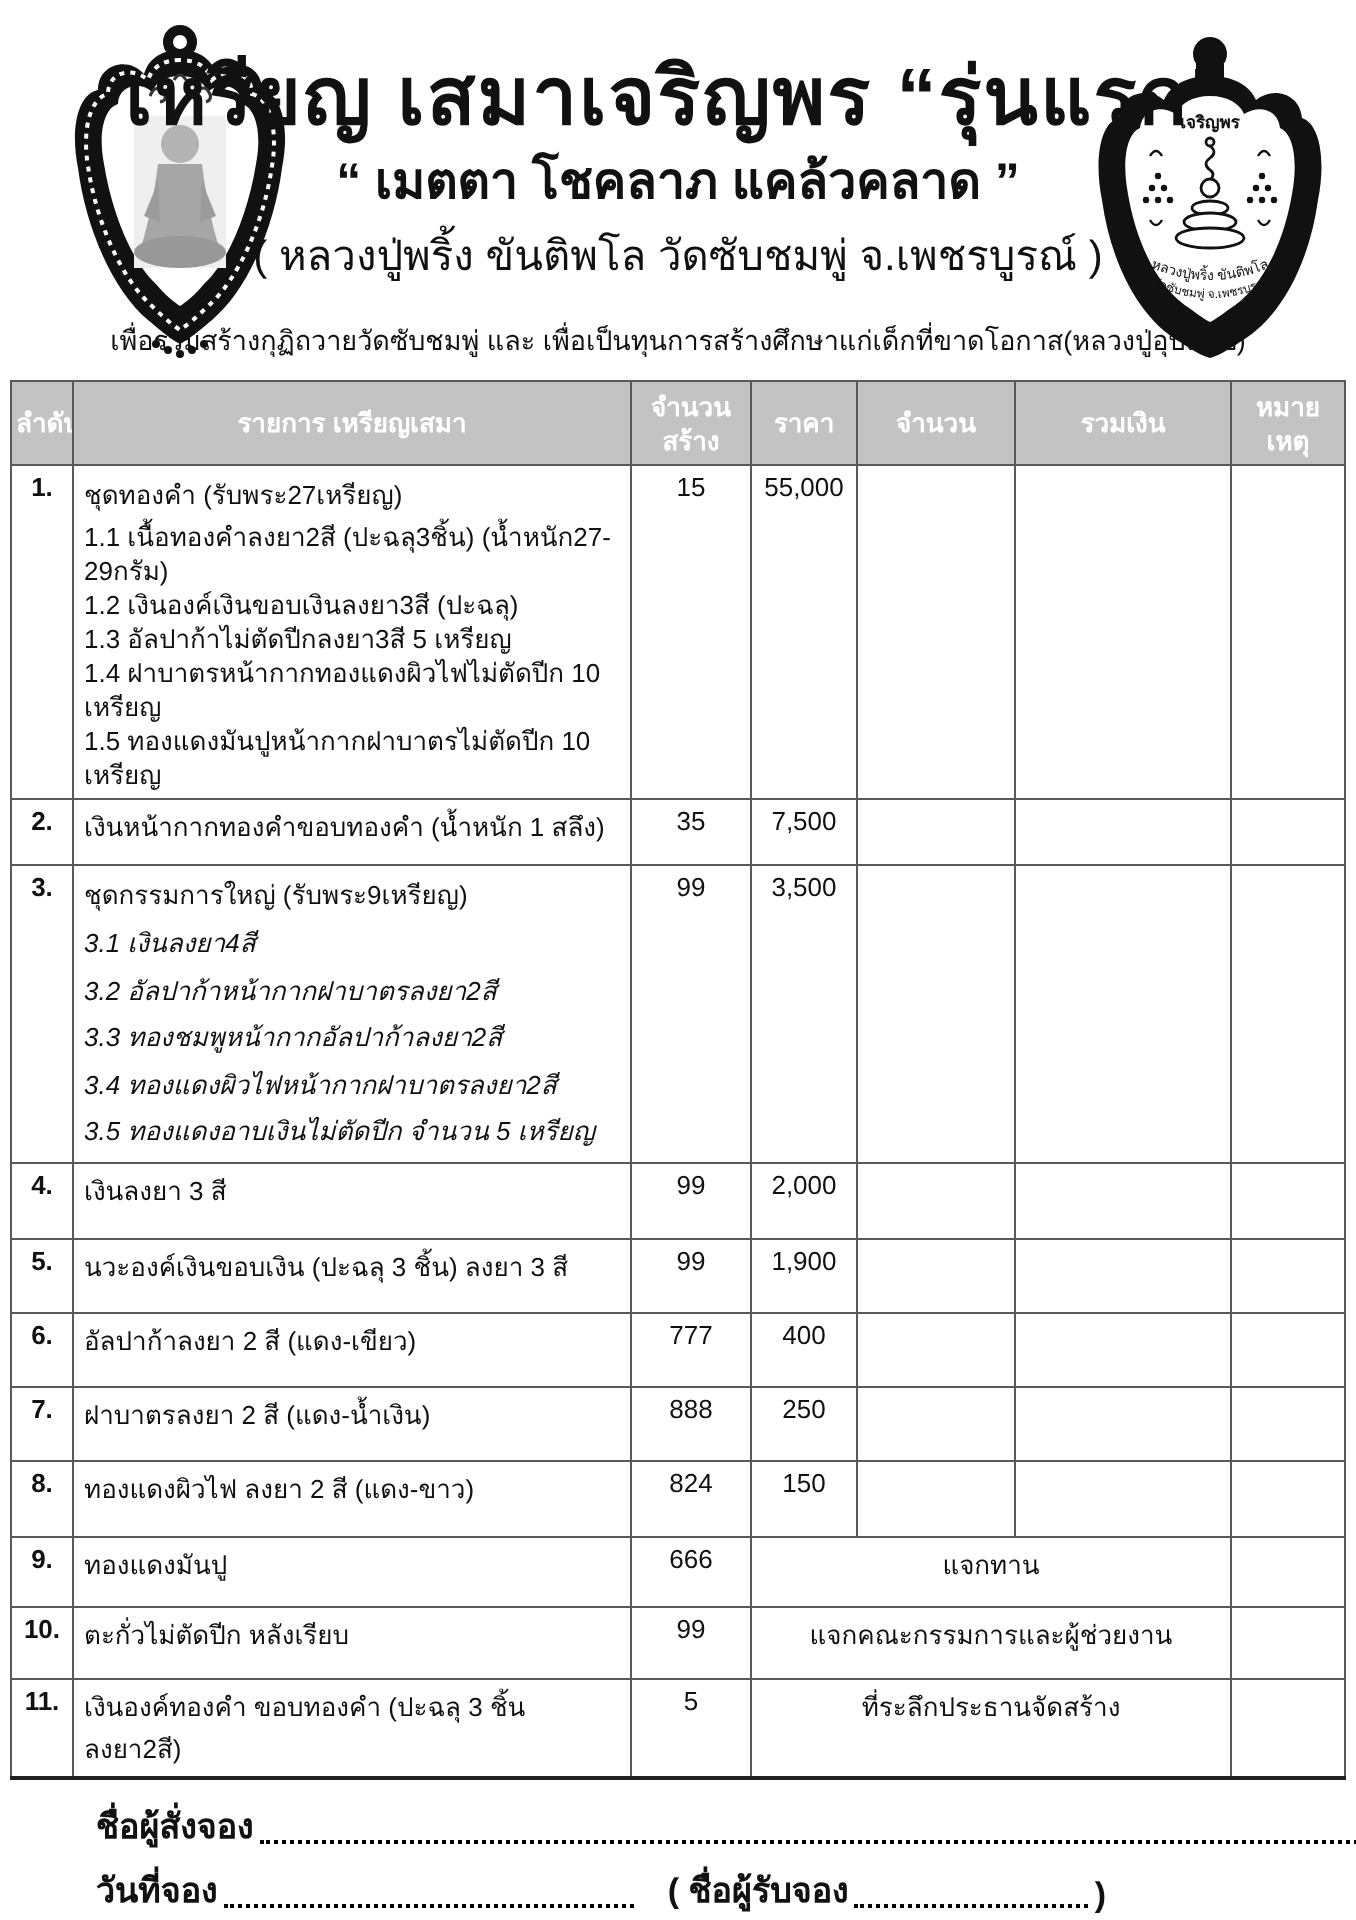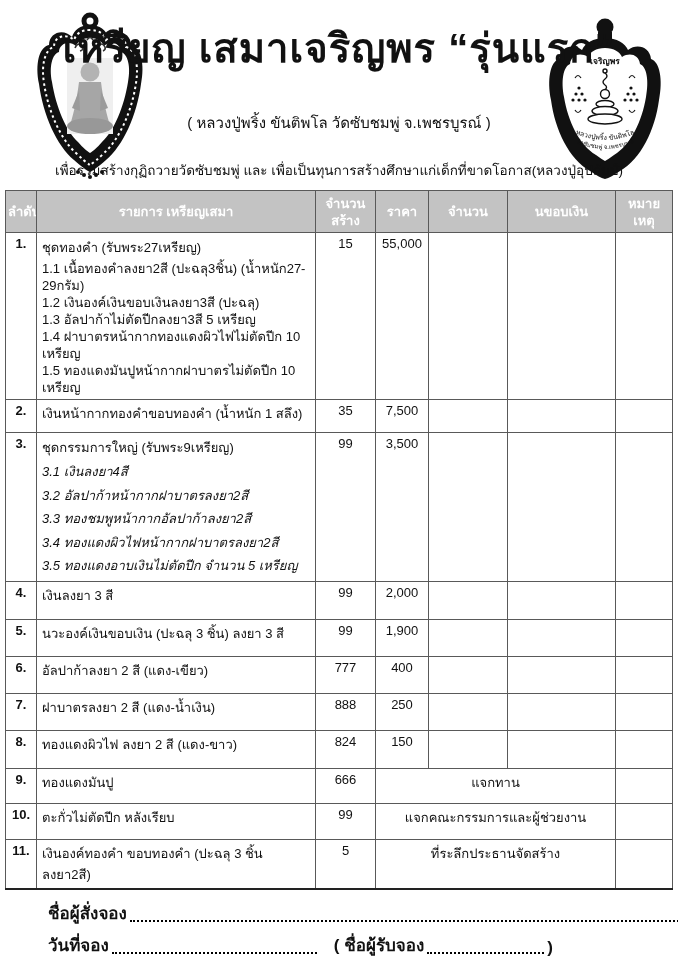--- a/index.html
+++ b/index.html
@@ -2,21 +2,21 @@
 <html><head>
 <meta charset="utf-8">
 <style>
   html,body{margin:0;padding:0;background:#ffffff;}
   .page{position:relative;width:678px;height:960px;background:#ffffff;overflow:hidden;
         font-family:"Liberation Sans","DejaVu Sans",sans-serif;color:#111;}
   
   .hline{position:absolute;left:0;right:0;text-align:center;white-space:nowrap;}
   .title{top:16px;font-size:40px;font-weight:bold;letter-spacing:1px;}
   .subtitle{top:70px;font-size:25px;font-weight:bold;}
-  .line3{top:111px;font-size:15px;font-weight:normal;}
+  .line3{top:111px;font-size:21px;font-weight:normal;}
   .line4{top:159px;font-size:13.5px;font-weight:normal;}
   .amulet{position:absolute;}
   .amulet-left{left:30px;top:12px;width:120px;height:168px;}
   .amulet-right{left:545px;top:16px;width:120px;height:178px;}
   
   table.order{position:absolute;left:5px;top:190px;width:667px;border-collapse:collapse;table-layout:fixed;}
   table.order td,table.order th{border:1px solid #595959;padding:3px 5px;vertical-align:top;
         font-size:13px;overflow:hidden;}
   table.order th{background:#c3c3c3;color:#ffffff;font-weight:bold;vertical-align:middle;
         text-align:center;line-height:17px;padding:2px;}
@@ -112,20 +112,21 @@
     </defs>
     <text font-size="7" fill="#111">
       <textPath href="#arcName" startOffset="50%" text-anchor="middle">หลวงปู่พริ้ง ขันติพโล</textPath>
     </text>
     <text font-size="6" fill="#111">
       <textPath href="#arcTemple" startOffset="50%" text-anchor="middle">วัดซับชมพู่ จ.เพชรบูรณ์</textPath>
     </text>
   </svg>
 
   <div class="hline title">เหรียญ เสมาเจริญพร “รุ่นแรก”</div>
+  <div class="hline subtitle">“ เมตตา โชคลาภ แคล้วคลาด ”</div>
   <div class="hline line3">( หลวงปู่พริ้ง ขันติพโล วัดซับชมพู่ จ.เพชรบูรณ์ )</div>
   <div class="hline line4">เพื่อร่วมสร้างกุฏิถวายวัดซับชมพู่ และ เพื่อเป็นทุนการสร้างศึกษาแก่เด็กที่ขาดโอกาส(หลวงปู่อุปถัมป์)</div>
 
   <table class="order">
     <colgroup>
       <col style="width:31px">
         <col style="width:279px">
         <col style="width:60px">
       <col style="width:53px">
         <col style="width:79px">
@@ -135,21 +136,21 @@
     <tbody>
         <tr style="height:42px">
       <th>ลำดับ</th>
       <th>รายการ เหรียญเสมา</th>
       <th>
         <span>จำนวน</span><br>
         <span>สร้าง</span>
       </th>
       <th>ราคา</th>
       <th>จำนวน</th>
-      <th>นขอบเงิน</th>
+      <th>รวมเงิน</th>
       <th>
         <span>หมาย</span><br>
         <span>เหตุ</span>
       </th>
     </tr>
 
     <tr style="height:163px">
       <td class="c-no">1.</td>
       <td class="c-item lines-tall">
         <div class="row-title">ชุดทองคำ (รับพระ27เหรียญ)</div>

